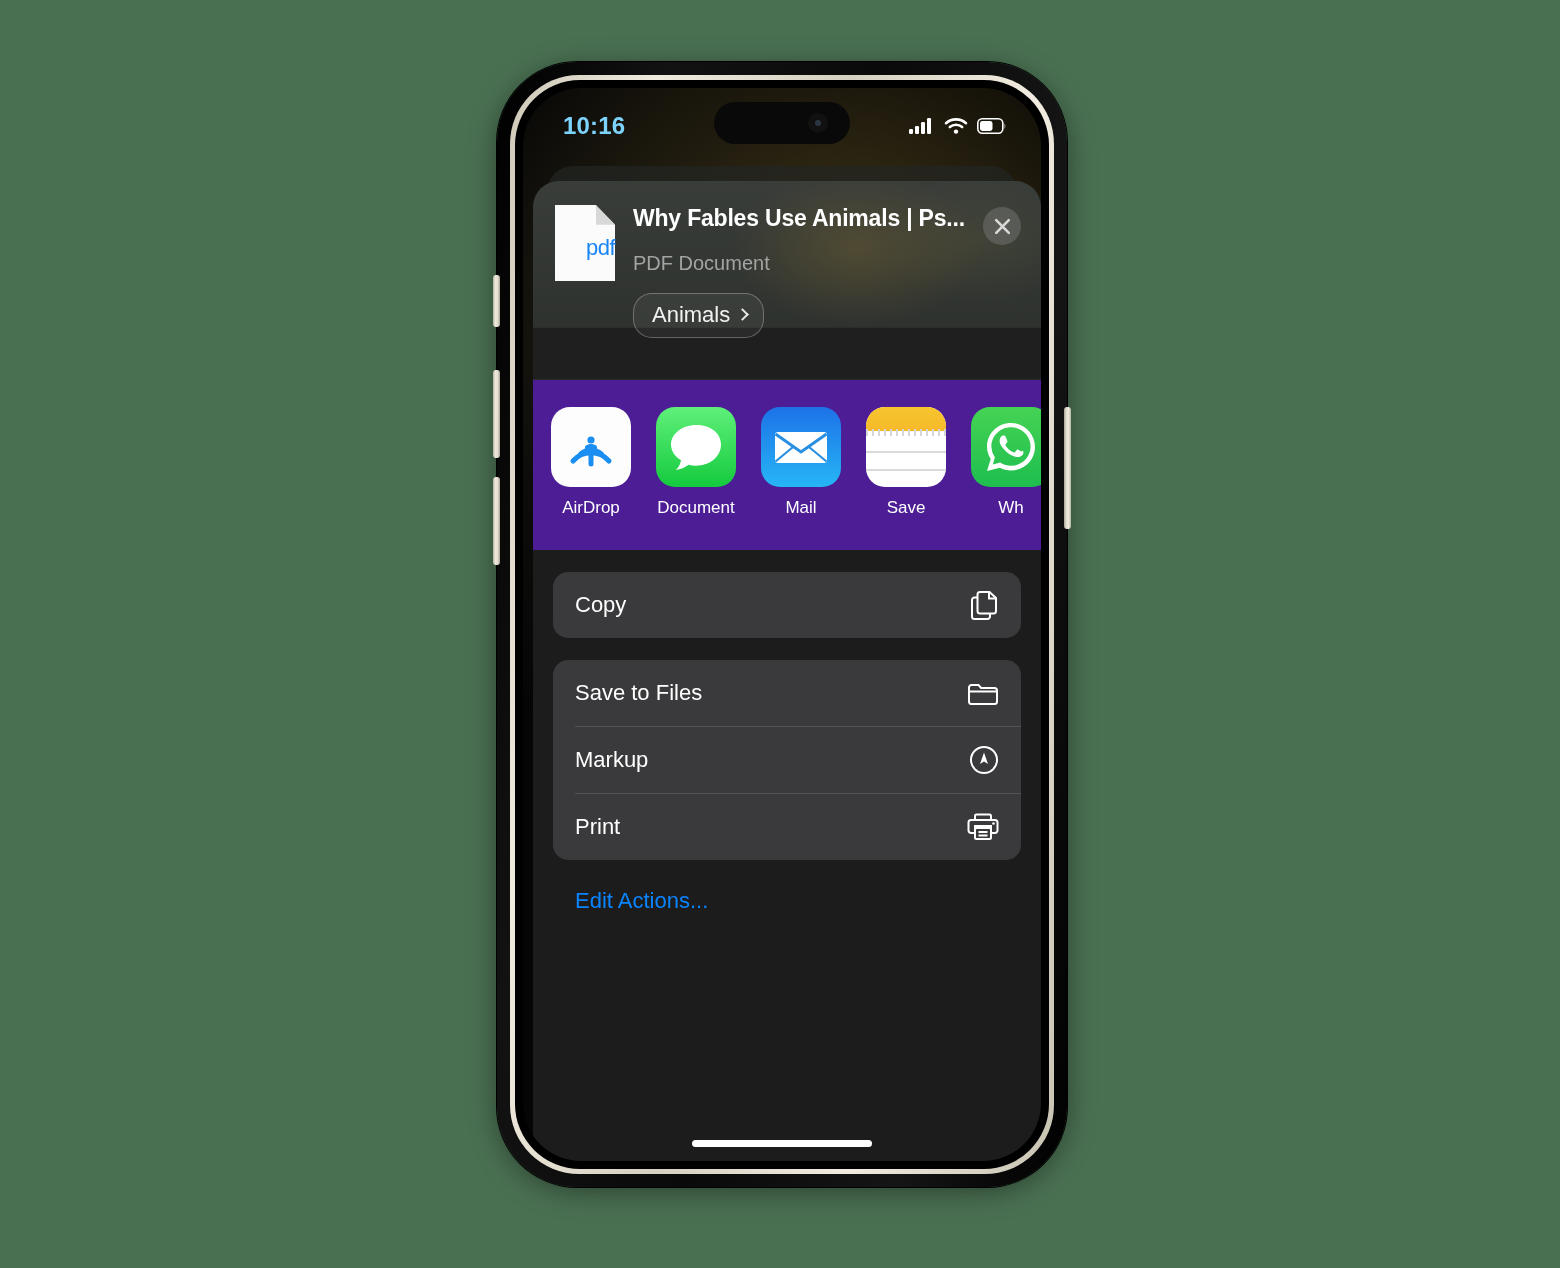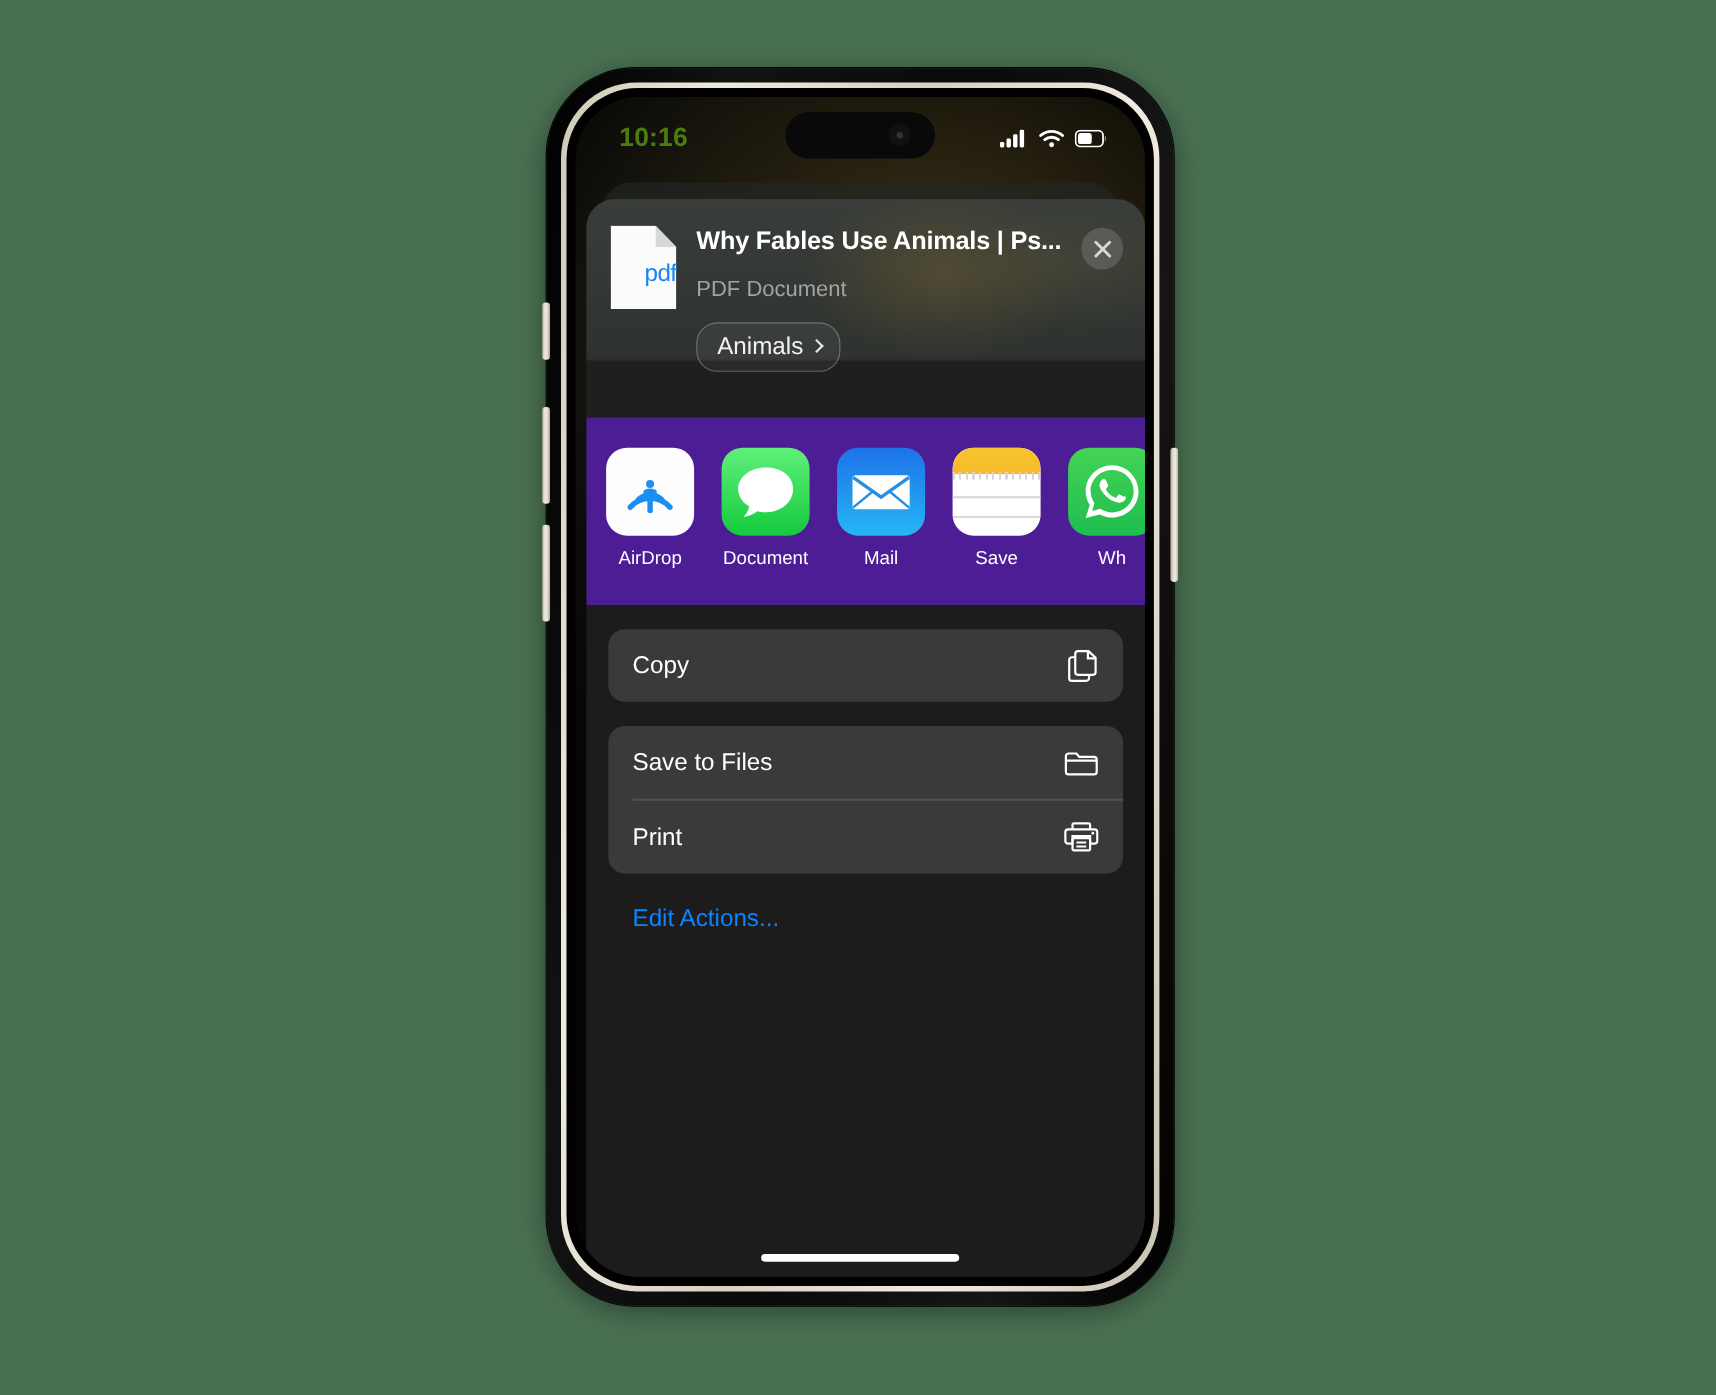--- a/index.html
+++ b/index.html
@@ -112,21 +112,21 @@
     width: 100%;
     height: 62px;
     display: flex;
     align-items: center;
     justify-content: space-between;
     padding: 14px 34px 0 40px;
     z-index: 40;
     pointer-events: none;
   }
   .status-time {
-    color: #4d7c0f;
+    color: #7dd3fc;
     font-size: 24px;
     font-weight: bold;
     letter-spacing: 0.2px;
   }
   .status-right {
     display: flex;
     align-items: center;
     gap: 9px;
   }
 
@@ -533,20 +533,27 @@
           <div class="list-row">
             <span class="list-label">Save to Files</span>
             <svg width="32" height="27" viewBox="0 0 32 27">
               <path d="M2 7.5a2.5 2.5 0 0 1 2.5-2.5h7l2.6 3h13.4a2.5 2.5 0 0 1 2.5 2.5v11A2.5 2.5 0 0 1 27.5 24h-23A2.5 2.5 0 0 1 2 21.5z" fill="none" stroke="#fff" stroke-width="2"></path>
               <path d="M2 11.5h28" stroke="#fff" stroke-width="2"></path>
             </svg>
           </div>
 
           <div class="list-sep"></div>
 
+          <div class="list-row">
+            <span class="list-label">Markup</span>
+            <svg width="30" height="30" viewBox="0 0 30 30">
+              <circle cx="15" cy="15" r="13" fill="none" stroke="#fff" stroke-width="2"></circle>
+              <path d="M15 7.5 L19 19 L15 16.5 L11 19 Z" fill="#fff"></path>
+            </svg>
+          </div>
 
           <div class="list-sep"></div>
 
           <div class="list-row">
             <span class="list-label">Print</span>
             <svg width="32" height="30" viewBox="0 0 32 30">
               <path d="M8 8V4a1.5 1.5 0 0 1 1.5-1.5h13A1.5 1.5 0 0 1 24 4v4" fill="none" stroke="#fff" stroke-width="2"></path>
               <path d="M4 8h24a2.5 2.5 0 0 1 2.5 2.5v8A2.5 2.5 0 0 1 28 21h-4v-7H8v7H4a2.5 2.5 0 0 1-2.5-2.5v-8A2.5 2.5 0 0 1 4 8z" fill="none" stroke="#fff" stroke-width="2"></path>
               <rect x="8" y="16" width="16" height="11" rx="1.5" fill="none" stroke="#fff" stroke-width="2"></rect>
               <path d="M11.5 20h9 M11.5 23.5h9" stroke="#fff" stroke-width="1.8"></path>

